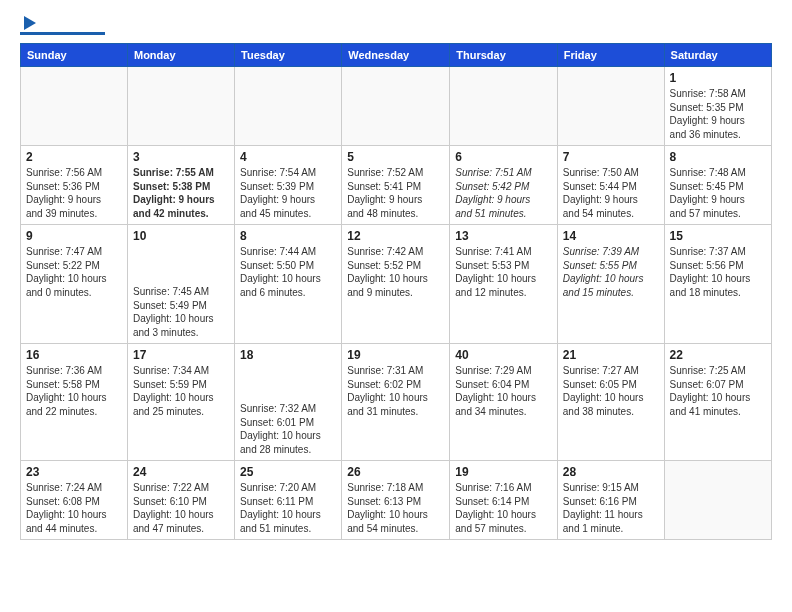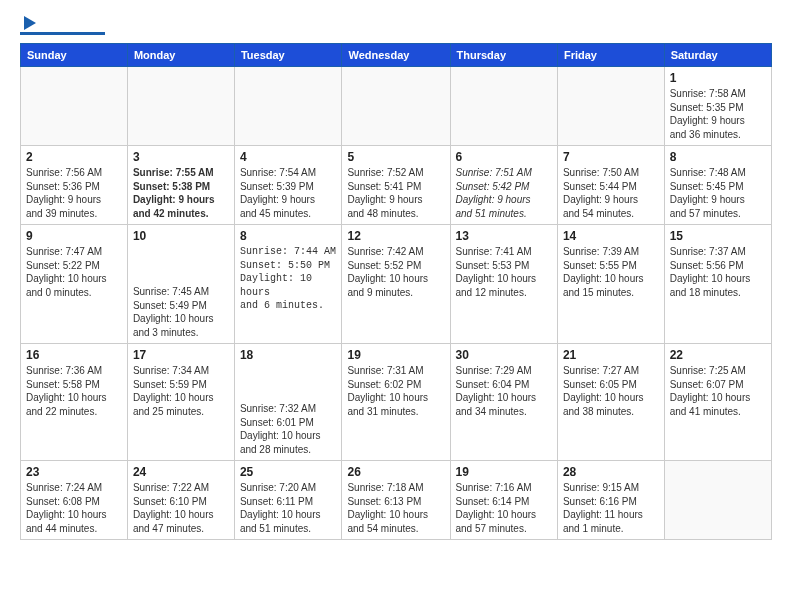--- a/index.html
+++ b/index.html
@@ -183,42 +183,42 @@
           </td>
           <td>
             <span class="day-num">10</span>
             <div class="day-info" style="white-space: pre-line; margin-top: 42px;">Sunrise: 7:45 AM
 Sunset: 5:49 PM
 Daylight: 10 hours
 and 3 minutes.</div>
           </td>
           <td>
             <span class="day-num">8</span>
-            <div class="day-info" style="white-space: pre-line; font-family: Liberation Mono, monospace;">Sunrise: 7:44 AM
+            <div class="day-info" style="white-space: pre-line;">Sunrise: 7:44 AM
 Sunset: 5:50 PM
 Daylight: 10 hours
 and 6 minutes.</div>
           </td>
           <td>
             <span class="day-num">12</span>
             <div class="day-info" style="white-space: pre-line;">Sunrise: 7:42 AM
 Sunset: 5:52 PM
 Daylight: 10 hours
 and 9 minutes.</div>
           </td>
           <td>
             <span class="day-num">13</span>
             <div class="day-info" style="white-space: pre-line;">Sunrise: 7:41 AM
 Sunset: 5:53 PM
 Daylight: 10 hours
 and 12 minutes.</div>
           </td>
           <td>
             <span class="day-num">14</span>
-            <div class="day-info" style="white-space: pre-line;">Sunrise: 7:39 AM
+            <div class="day-info" style="white-space: pre-line; font-style: italic;">Sunrise: 7:39 AM
 Sunset: 5:55 PM
 Daylight: 10 hours
 and 15 minutes.</div>
           </td>
           <td>
             <span class="day-num">15</span>
             <div class="day-info" style="white-space: pre-line;">Sunrise: 7:37 AM
 Sunset: 5:56 PM
 Daylight: 10 hours
 and 18 minutes.</div>
@@ -247,21 +247,21 @@
 and 28 minutes.</div>
           </td>
           <td>
             <span class="day-num">19</span>
             <div class="day-info" style="white-space: pre-line;">Sunrise: 7:31 AM
 Sunset: 6:02 PM
 Daylight: 10 hours
 and 31 minutes.</div>
           </td>
           <td>
-            <span class="day-num">30</span>
+            <span class="day-num">40</span>
             <div class="day-info" style="white-space: pre-line;">Sunrise: 7:29 AM
 Sunset: 6:04 PM
 Daylight: 10 hours
 and 34 minutes.</div>
           </td>
           <td>
             <span class="day-num">21</span>
             <div class="day-info" style="white-space: pre-line;">Sunrise: 7:27 AM
 Sunset: 6:05 PM
 Daylight: 10 hours

